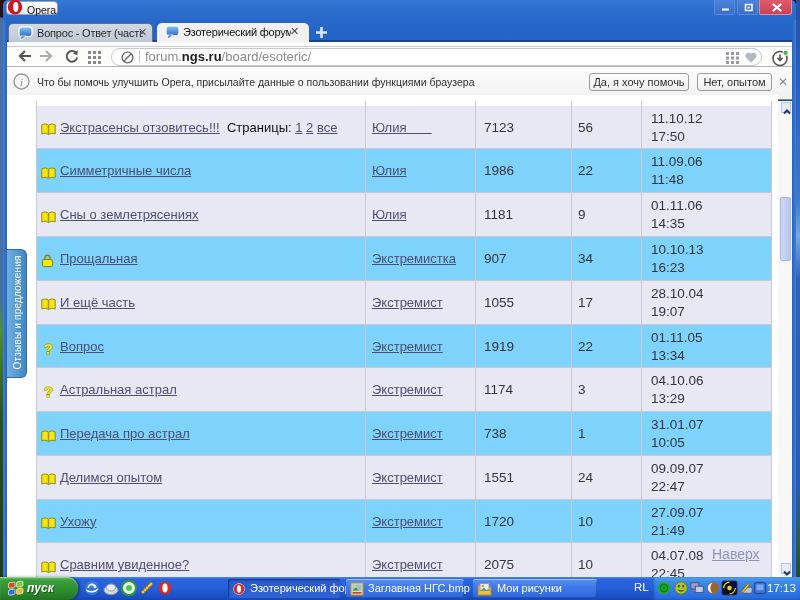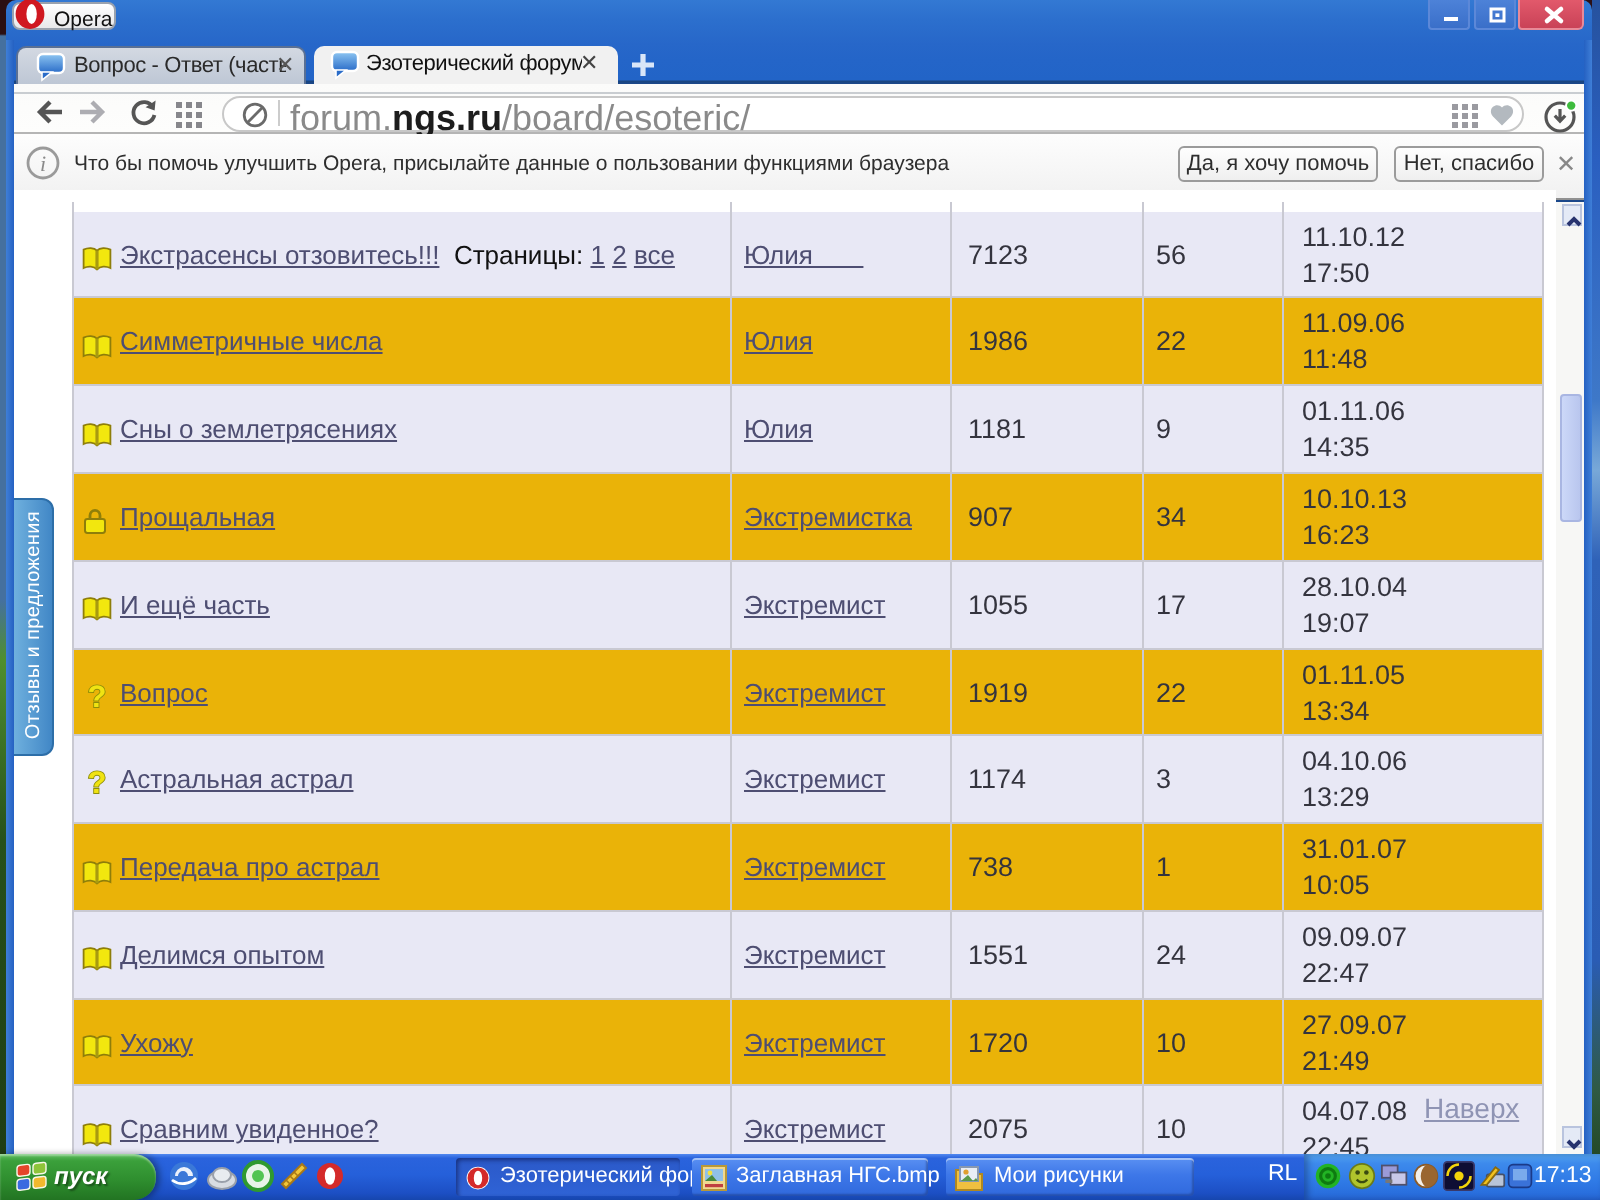--- a/index.html
+++ b/index.html
@@ -33,40 +33,40 @@
   #tab1 { left:8px; width:145px; background:linear-gradient(#d3d9e2,#b9c3d2); border:1px solid #5a7094; border-bottom:none; }
   #tab2 { left:157px; width:152px; background:#f1f1f1; }
   .tabtxt { position:absolute; top:3.5px; font-size:11px; letter-spacing:-0.2px; white-space:nowrap; overflow:hidden; }
   .tabx { position:absolute; font-size:11px; color:#555; top:2.5px; }
   #plus { left:313px; top:26px; width:17px; height:13px; }
 
   
   #toolbar { left:7px; top:42px; width:785px; height:25px; background:linear-gradient(#fbfbfa,#fdfdfc); border-bottom:1px solid #b5b5b5; }
   #tbline { left:7px; top:46px; width:785px; height:1px; background:#c9cdd1; }
   #urlfield { left:111px; top:48px; width:651px; height:17.5px; background:#fff; border:1px solid #c8c8c8; border-radius:10px; }
-  #urltext { left:145px; top:49px; font-size:18px; color:#8a8a8a; }
+  #urltext { left:145px; top:49px; font-size:13px; color:#8a8a8a; }
   #urltext b { color:#1d1d1d; font-weight:bold; }
   #urlsep { left:139px; top:50px; width:1px; height:13px; background:#ccc; }
 
   
   #notif { left:7px; top:67px; width:785px; height:33px; background:linear-gradient(#fdfdfd,#f1f1f1); border-bottom:1px solid #909090; }
   #notiftxt { left:37px; top:75.5px; font-size:10.5px; color:#2e2e2e; }
   .nbtn { position:absolute; top:73px; height:18px; background:linear-gradient(#fefefe,#efefef); border:1px solid #9b9b9b; border-radius:3px; font-size:11px; color:#2e2e2e; text-align:center; }
   #nbtn1 { left:589px; width:100px; line-height:16px; }
   #nbtn2 { left:697px; width:75px; line-height:16px; }
   #nx { left:778px; top:75px; font-size:12px; color:#888; }
 
   
   #page { left:7px; top:95px; width:771px; height:482px; background:#fff; }
 
   #tbl { left:36px; top:100.5px; width:736px; }
   .row { position:relative; width:736px; height:43.78px; border-bottom:1px solid #c9c9d2; border-left:1px solid #c9c9d2; border-right:1px solid #c9c9d2; }
   .pad { position:relative; width:736px; height:5.2px; background:#fff; border-left:1px solid #c9c9d2; border-right:1px solid #c9c9d2; }
   .row.lav { background:#e8e8f5; }
-  .row.wht { background:#eab308; }
+  .row.wht { background:#7dd3fc; }
   .csep { position:absolute; top:0; width:1px; height:100%; background:#c9c9d2; }
   .ic { position:absolute; left:4px; top:17.5px; }
   .topic { position:absolute; left:23px; top:14px; font-size:13px; line-height:15px; }
   a.lnk { color:#4e4e72; text-decoration:underline; }
   .auth { position:absolute; left:335px; top:14px; font-size:13px; line-height:15px; }
   .views { position:absolute; left:447px; top:14px; font-size:13.5px; line-height:15px; color:#34343e; }
   .repl { position:absolute; left:541px; top:14px; font-size:13.5px; line-height:15px; color:#34343e; }
   .date { position:absolute; left:614px; top:4px; font-size:13.5px; color:#34343e; line-height:18px; }
 
   #naverh { left:712px; top:546px; font-size:14px; }
@@ -210,21 +210,21 @@
   <circle cx="14.6" cy="3.8" r="2.6" fill="#3dbb3d" stroke="#fff" stroke-width="1"></circle>
 </svg>
 
 <div class="abs" id="notif"></div>
 <svg class="abs" style="left:13px;top:73px" width="17" height="17" viewBox="0 0 17 17">
     <circle cx="8.5" cy="8.5" r="7.5" stroke="#9a9a9a" stroke-width="1.4" fill="none"></circle>
     <text x="8.5" y="12.5" font-family="Liberation Serif, serif" font-size="11" fill="#8a8a8a" text-anchor="middle" font-style="italic">i</text>
   </svg>
 <div class="abs" id="notiftxt">Что бы помочь улучшить Opera, присылайте данные о пользовании функциями браузера</div>
 <div class="nbtn" id="nbtn1">Да, я хочу помочь</div>
-<div class="nbtn" id="nbtn2">Нет, спасибо</div>
+<div class="nbtn" id="nbtn2">Нет, опытом</div>
 <div class="abs" id="nx">✕</div>
 
 <div class="abs" id="page"></div>
 <div class="abs" id="tbl">
 <div class="pad">
       <div class="csep" style="left:327.5px"></div>
       <div class="csep" style="left:437.5px"></div>
       <div class="csep" style="left:533.5px"></div>
       <div class="csep" style="left:604px"></div>
     </div>

